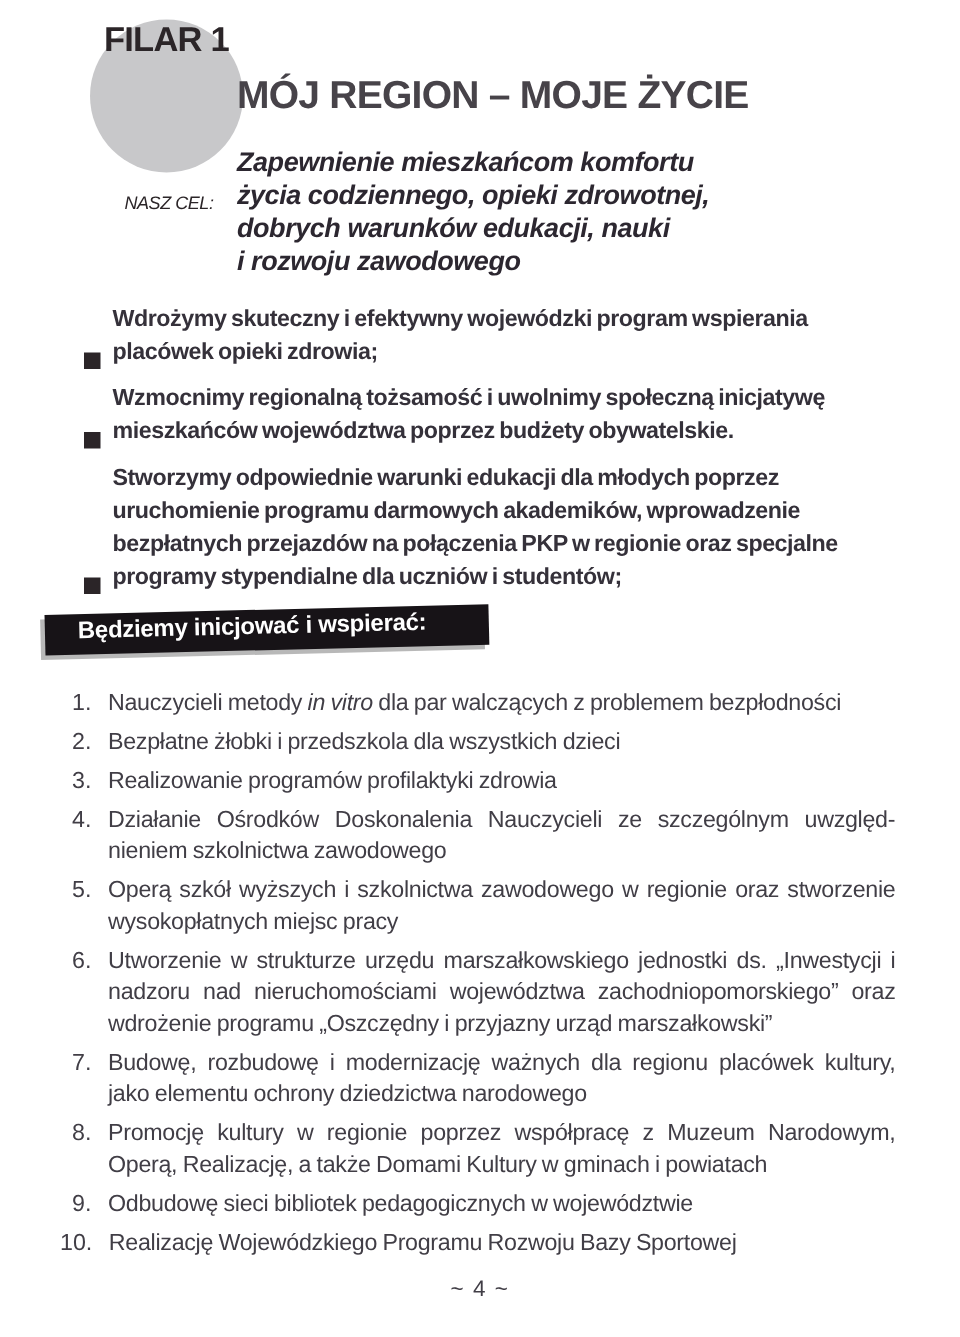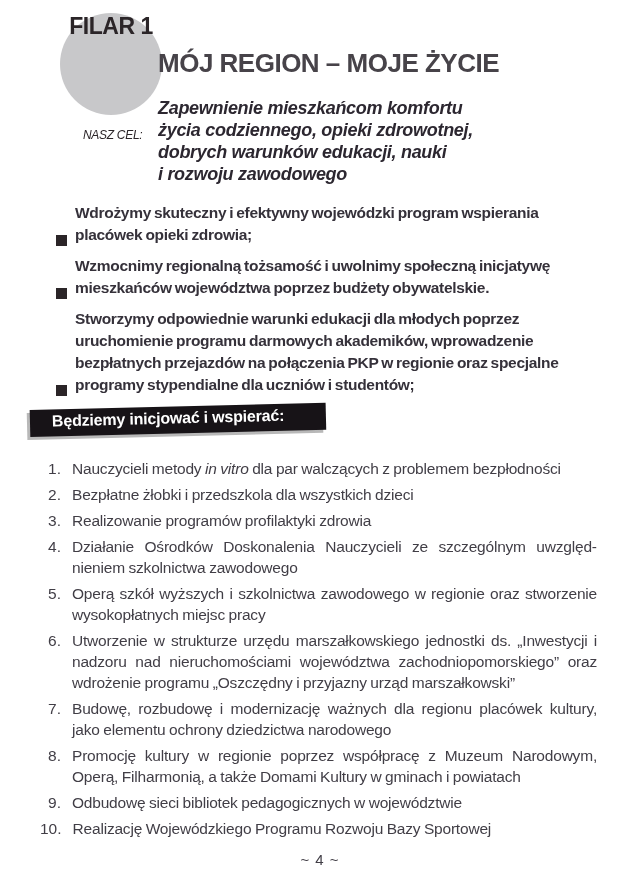--- a/index.html
+++ b/index.html
@@ -179,21 +179,21 @@
     <li>
       <span class="num">6.</span>
       <p class="txt">Utworzenie w strukturze urzędu marszałkowskiego jednostki ds. „Inwesty­cji i nadzoru nad nieruchomościami województwa zachodniopomorskie­go” oraz wdrożenie programu „Oszczędny i przyjazny urząd marszałkowski”</p>
     </li>
     <li>
       <span class="num">7.</span>
       <p class="txt">Budowę, rozbudowę i modernizację ważnych dla regionu placówek kultury, jako elementu ochrony dziedzictwa narodowego</p>
     </li>
     <li>
       <span class="num">8.</span>
-      <p class="txt">Promocję kultury w regionie poprzez współpracę z Muzeum Narodowym, Operą, Filharmonią, a także Domami Kultury w gminach i powiatach</p>
+      <p class="txt">Promocję kultury w regionie poprzez współpracę z Muzeum Narodowym, Operą, Realizację, a także Domami Kultury w gminach i powiatach</p>
     </li>
     <li>
       <span class="num">9.</span>
       <p class="txt">Odbudowę sieci bibliotek pedagogicznych w województwie</p>
     </li>
     <li>
       <span class="num">10.</span>
       <p class="txt">Realizację Wojewódzkiego Programu Rozwoju Bazy Sportowej</p>
     </li>
   </ol>

